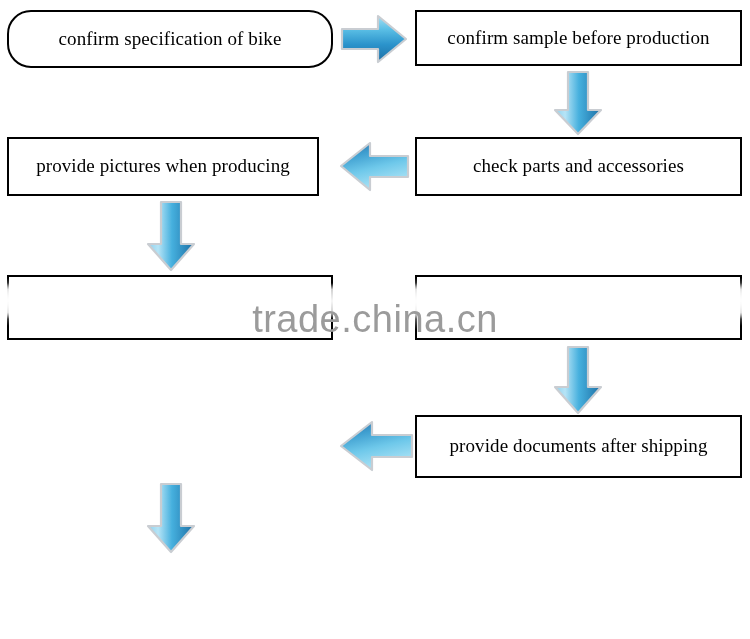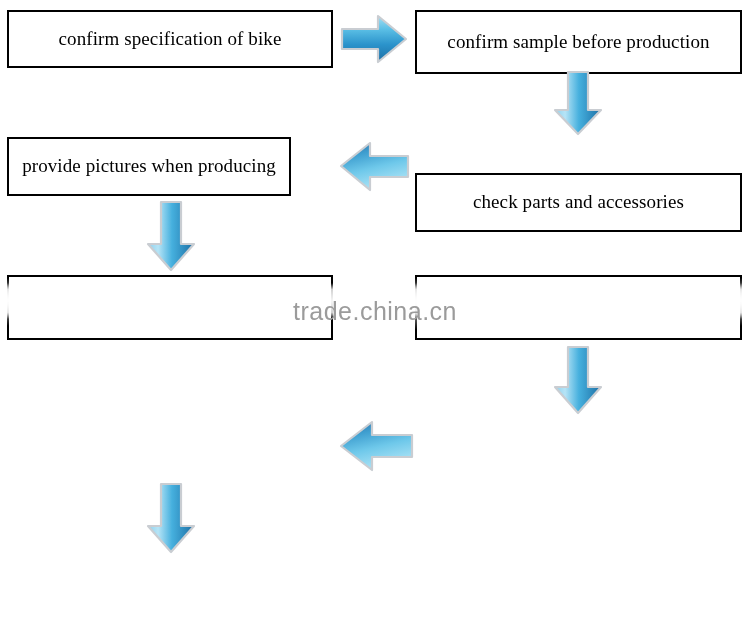--- a/index.html
+++ b/index.html
@@ -62,30 +62,30 @@
     background: linear-gradient(to bottom,
         rgba(255,255,255,0.0) 0%,
         rgba(255,255,255,0.82) 18%,
         rgba(255,255,255,0.97) 50%,
         rgba(255,255,255,0.82) 82%,
         rgba(255,255,255,0.0) 100%);
   }
   #wm-text {
     position: absolute;
     left: 0;
-    top: 291px;
+    top: 299px;
     width: 750px;
     height: 40px;
     z-index: 7;
     pointer-events: none;
     display: flex;
     align-items: center;
     justify-content: center;
     font-family: "Liberation Sans", "DejaVu Sans", sans-serif;
-    font-size: 25px;
+    font-size: 38px;
     font-weight: 400;
     letter-spacing: 0.5px;
     color: #9b9b9b;
     white-space: nowrap;
   }
   
   .wm-smudge {
     position: absolute;
     z-index: 5;
     pointer-events: none;
@@ -93,75 +93,75 @@
         rgba(255,255,255,0) 0%,
         rgba(255,255,255,0.95) 45%,
         rgba(255,255,255,0) 100%);
   }
 </style>
 </head>
 <body>
 
 <div id="canvas">
 
-  <div class="box" style="left:7px; top:10px; width:326px; height:58px;">
+  <div class="box" style="left:7px; top:10px; width:326px; height:58px;border-radius:24px;">
     <span>confirm specification of bike</span>
   </div>
 
   <div class="arrow" style="left:340px; top:13px; width:68px; height:52px;">
     <svg viewBox="0 0 68 52" preserveAspectRatio="none">
       <defs>
         <linearGradient id="gRight" x1="0" y1="0" x2="0" y2="1">
           <stop offset="0%" stop-color="#a5dff3"></stop>
           <stop offset="28%" stop-color="#5cc0e6"></stop>
           <stop offset="62%" stop-color="#2b93cb"></stop>
           <stop offset="100%" stop-color="#1d6fa5"></stop>
         </linearGradient>
       </defs>
       <polygon points="2,16 38,16 38,3 66,26 38,49 38,36 2,36" fill="url(#gRight)" stroke="#c9cdd2" stroke-width="2.2" stroke-linejoin="round"></polygon>
     </svg>
   </div>
 
-  <div class="box" style="left:415px; top:10px; width:327px; height:64px;">
+  <div class="box" style="left:415px; top:10px; width:327px; height:56px;">
     <span>confirm sample before production</span>
   </div>
 
   <div class="arrow" style="left:551px; top:70px; width:54px; height:66px;">
     <svg viewBox="0 0 54 66" preserveAspectRatio="none">
       <defs>
         <linearGradient id="gDown1" x1="0" y1="0" x2="1" y2="0">
           <stop offset="0%" stop-color="#8fd1ee"></stop>
           <stop offset="22%" stop-color="#b6e4f6"></stop>
           <stop offset="52%" stop-color="#46b0de"></stop>
           <stop offset="100%" stop-color="#1d6fa5"></stop>
         </linearGradient>
       </defs>
       <polygon points="17,2 37,2 37,40 50,40 27,64 4,40 17,40" fill="url(#gDown1)" stroke="#c9cdd2" stroke-width="2.2" stroke-linejoin="round"></polygon>
     </svg>
   </div>
 
-  <div class="box" style="left:7px; top:137px; width:284px; height:59px;">
+  <div class="box" style="left:7px; top:137px; width:312px; height:59px;">
     <span>provide pictures when producing</span>
   </div>
 
   <div class="arrow" style="left:338px; top:140px; width:72px; height:53px;">
     <svg viewBox="0 0 72 53" preserveAspectRatio="none">
       <defs>
         <linearGradient id="gLeft1" x1="0" y1="0" x2="0.35" y2="1">
           <stop offset="0%" stop-color="#2f6fa8"></stop>
           <stop offset="30%" stop-color="#3f9fd0"></stop>
           <stop offset="62%" stop-color="#6ec8ea"></stop>
           <stop offset="100%" stop-color="#a9e2f5"></stop>
         </linearGradient>
       </defs>
       <polygon points="70,16 32,16 32,3 3,26 32,50 32,37 70,37" fill="url(#gLeft1)" stroke="#c9cdd2" stroke-width="2.2" stroke-linejoin="round"></polygon>
     </svg>
   </div>
 
-  <div class="box" style="left:415px; top:137px; width:327px; height:59px;margin-top:36px;">
+  <div class="box" style="left:415px; top:137px; width:327px; height:59px;">
     <span>check parts and accessories</span>
   </div>
 
   <div class="arrow" style="left:144px; top:200px; width:54px; height:72px;">
     <svg viewBox="0 0 54 72" preserveAspectRatio="none">
       <defs>
         <linearGradient id="gDown2" x1="0" y1="0" x2="1" y2="0">
           <stop offset="0%" stop-color="#8fd1ee"></stop>
           <stop offset="22%" stop-color="#b6e4f6"></stop>
           <stop offset="52%" stop-color="#46b0de"></stop>
@@ -202,20 +202,23 @@
           <stop offset="0%" stop-color="#2f6fa8"></stop>
           <stop offset="30%" stop-color="#3f9fd0"></stop>
           <stop offset="62%" stop-color="#6ec8ea"></stop>
           <stop offset="100%" stop-color="#a9e2f5"></stop>
         </linearGradient>
       </defs>
       <polygon points="74,16 34,16 34,3 3,27 34,51 34,38 74,38" fill="url(#gLeft2)" stroke="#c9cdd2" stroke-width="2.2" stroke-linejoin="round"></polygon>
     </svg>
   </div>
 
+  <div class="box" style="left:415px; top:415px; width:327px; height:63px;">
+    <span>provide documents after shipping</span>
+  </div>
 
   <div class="arrow" style="left:144px; top:482px; width:54px; height:72px;">
     <svg viewBox="0 0 54 72" preserveAspectRatio="none">
       <defs>
         <linearGradient id="gDown4" x1="0" y1="0" x2="1" y2="0">
           <stop offset="0%" stop-color="#8fd1ee"></stop>
           <stop offset="22%" stop-color="#b6e4f6"></stop>
           <stop offset="52%" stop-color="#46b0de"></stop>
           <stop offset="100%" stop-color="#1d6fa5"></stop>
         </linearGradient>

